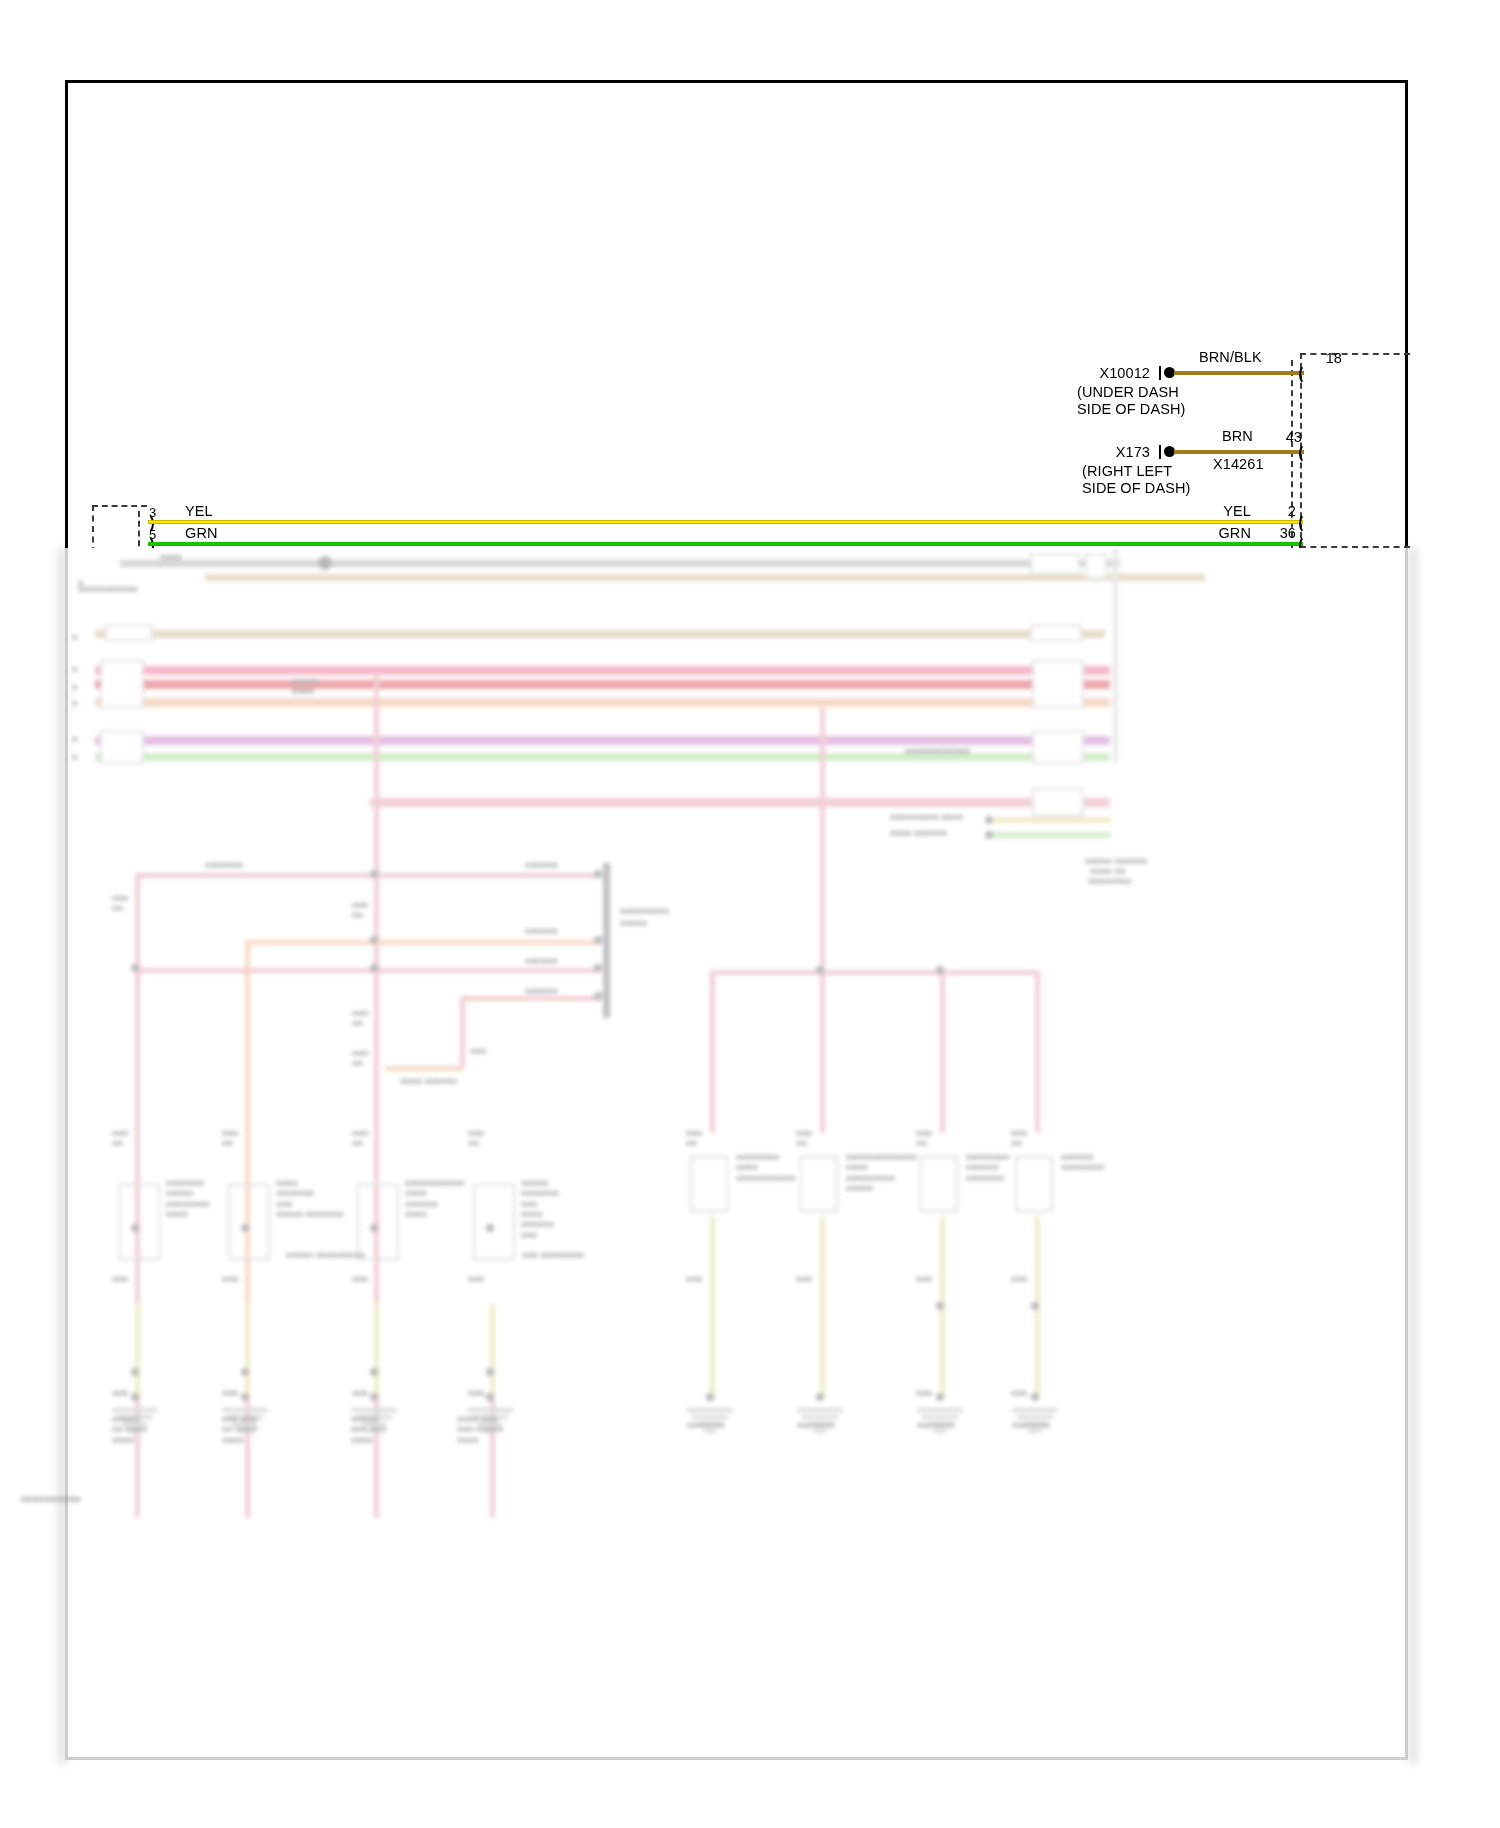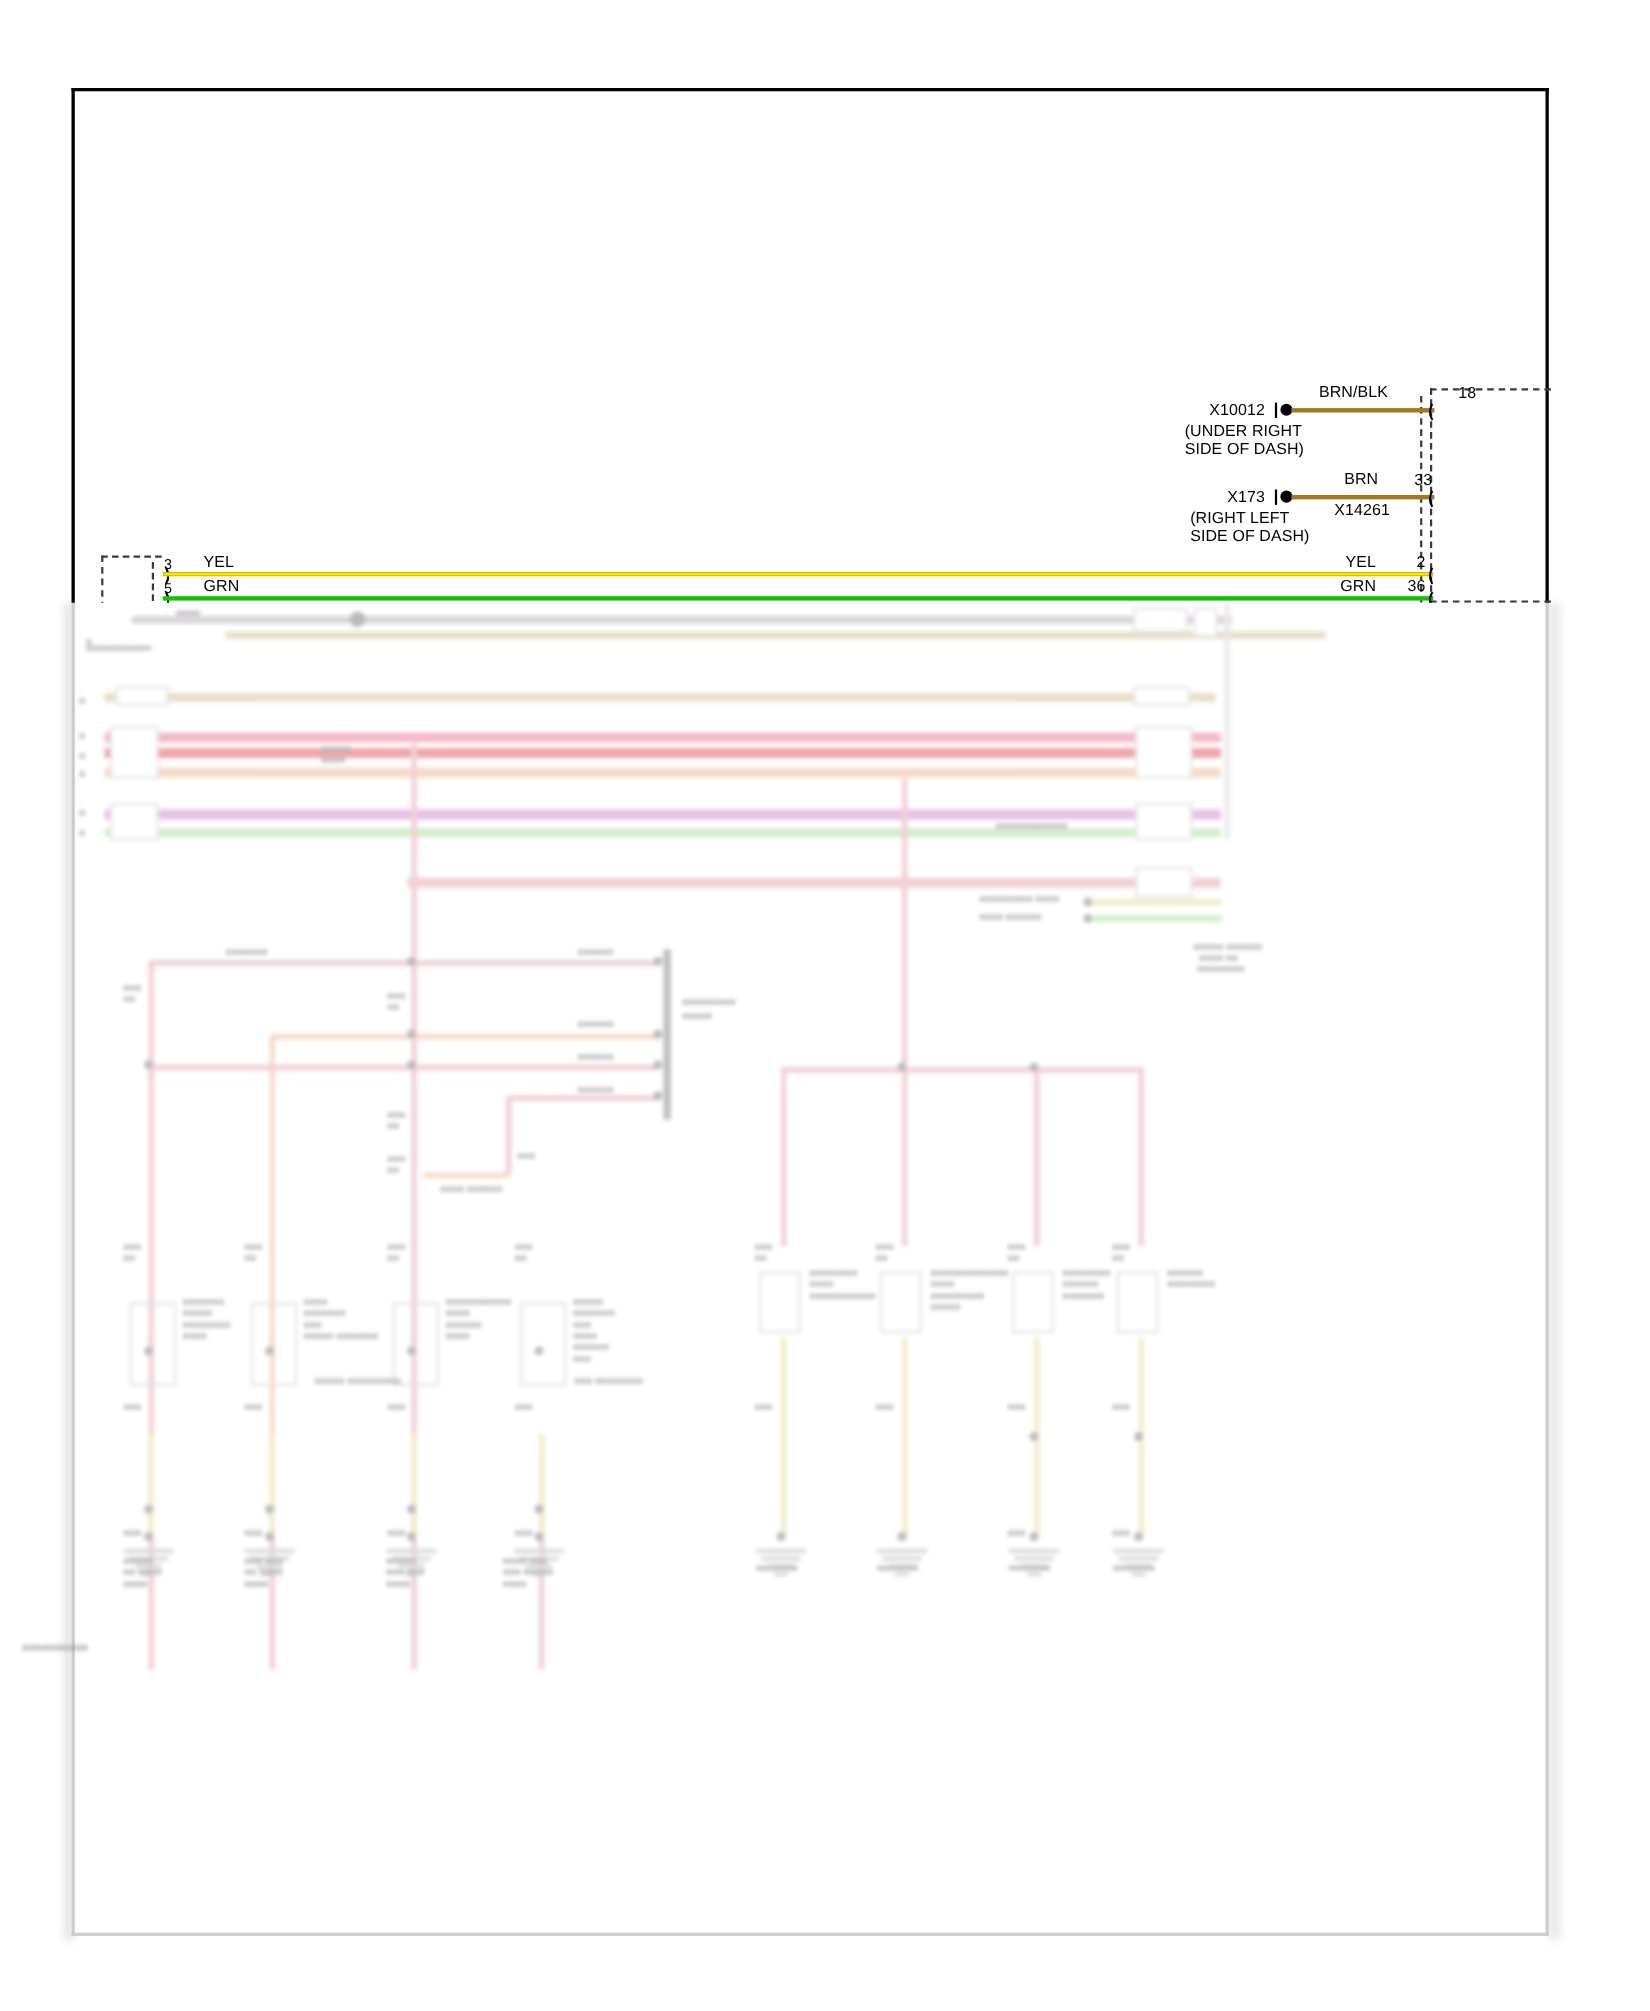--- a/index.html
+++ b/index.html
@@ -340,37 +340,37 @@
 <div id="frame-top"></div>
 
 <div id="sharp">
 
   <div class="dbox" style="left:1300px;top:353px;width:110px;height:195px;border-right:none;"></div>
   <div class="dleft" style="left:1291px;top:360px;height:188px;"></div>
 
   <div class="lbl r" style="left:1060px;top:365px;width:90px;">X10012</div>
   <div class="tick" style="left:1159px;top:366px;"></div>
   <div class="dot" style="left:1164px;top:367px;"></div>
-  <div class="lbl" style="left:1077px;top:384px;">(UNDER RIGHT</div>
+  <div class="lbl" style="left:1077px;top:384px;">(UNDER DASH</div>
   <div class="lbl" style="left:1077px;top:401px;">SIDE OF DASH)</div>
 
   <div class="wire w-brn" style="left:1174px;top:371px;width:130px;"></div>
   <div class="lbl" style="left:1199px;top:349px;">BRN/BLK</div>
   <div class="lbl r" style="left:1308px;top:350px;width:34px;">18</div>
   <div class="arc" style="left:1299px;top:364px;"></div>
 
   <div class="lbl r" style="left:1060px;top:444px;width:90px;">X173</div>
   <div class="tick" style="left:1159px;top:445px;"></div>
   <div class="dot" style="left:1164px;top:446px;"></div>
   <div class="lbl" style="left:1082px;top:463px;">(RIGHT LEFT</div>
   <div class="lbl" style="left:1082px;top:480px;">SIDE OF DASH)</div>
 
   <div class="wire w-brn" style="left:1174px;top:450px;width:130px;"></div>
   <div class="lbl" style="left:1222px;top:428px;">BRN</div>
-  <div class="lbl r" style="left:1268px;top:429px;width:34px;">33</div>
+  <div class="lbl r" style="left:1268px;top:429px;width:34px;">43</div>
   <div class="lbl" style="left:1213px;top:456px;">X14261</div>
   <div class="arc" style="left:1299px;top:443px;"></div>
 
   <div class="dbox" style="left:92px;top:505px;width:55px;height:48px;border-right:none;"></div>
   <div class="dleft" style="left:138px;top:511px;height:45px;"></div>
 
   <div class="arc" style="left:139px;top:513px;transform:scaleX(-1);"></div>
   <div class="lbl" style="left:149px;top:505px;font-size:13px;">3</div>
   <div class="lbl" style="left:185px;top:503px;">YEL</div>
   <div class="wire w-yel" style="left:148px;top:520px;width:1155px;"></div>

